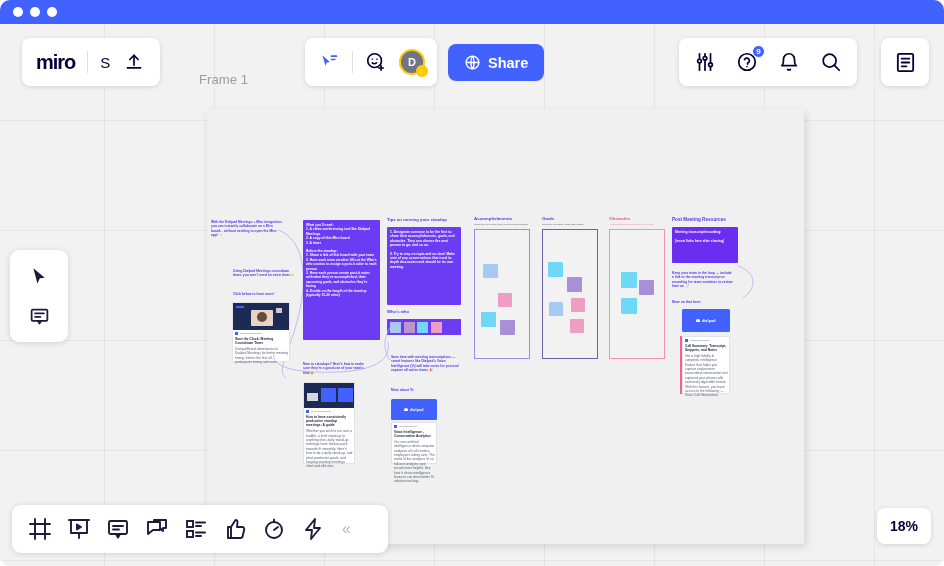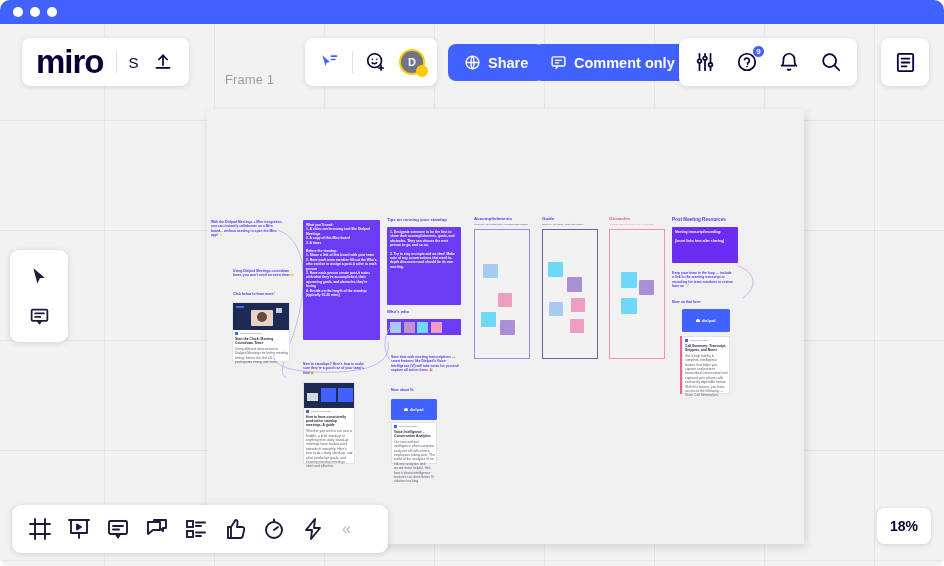--- a/index.html
+++ b/index.html
@@ -28,21 +28,21 @@
     background: #f2f2f3;
     background-image:
       linear-gradient(to right, rgba(0,0,0,0.055) 1px, transparent 1px),
       linear-gradient(to bottom, rgba(0,0,0,0.055) 1px, transparent 1px);
     background-size: 110px 110px;
     background-position: -6px -14px;
   }
 
   
   .frame-label {
-    position: absolute; left: 225px; top: 48px;
+    position: absolute; left: 199px; top: 48px;
     font-size: 13px; color: #9b9ba3; letter-spacing: .1px; text-align: center;
   }
   .frame {
     position: absolute; left: 207px; top: 85px; width: 597px; height: 435px;
     background: #f0f0f1;
     box-shadow: 2px 3px 9px rgba(0,0,0,0.13);
   }
 
   
   .blk { position: absolute; }
@@ -89,21 +89,21 @@
   }
   .sw { width: 11px; height: 11px; }
 
   
   .tb {
     position: absolute; background: #fff; border-radius: 8px;
     box-shadow: 0 1px 5px rgba(0,0,0,0.13);
     display: flex; align-items: center;
   }
   #tb-left { left: 22px; top: 38px; height: 48px; padding: 0 14px; gap: 12px; }
-  .logo { font-size: 33px; font-weight: bold; color: #050038; letter-spacing: -1px; }
+  .logo { font-size: 20px; font-weight: bold; color: #050038; letter-spacing: -1px; }
   .vsep { width: 1px; height: 22px; background: #e0e0e4; }
   .mini-s { font-size: 15px; color: #050038; font-weight: 500; }
 
   #tb-mid { left: 305px; top: 38px; height: 48px; padding: 0 12px; gap: 11px; }
   #tb-right { left: 679px; top: 38px; height: 48px; padding: 0 14px; gap: 18px; }
   #tb-far { left: 881px; top: 38px; height: 48px; width: 48px;
             justify-content: center; }
 
   .iconbtn {
     width: 24px; height: 24px; display: flex; align-items: center;
@@ -374,31 +374,20 @@
   </div>
 
   <button class="btn-primary" id="share-button">
     <svg width="17" height="17" viewBox="0 0 24 24" fill="none" stroke="#fff" stroke-width="2">
       <circle cx="12" cy="12" r="9"></circle>
         <path d="M3 12h18M12 3c3 3.5 3 14.5 0 18M12 3c-3 3.5-3 14.5 0 18"></path>
     </svg>
     <span>Share</span>
   </button>
 
-  <button class="btn-primary" id="comment-only-button">
-    <svg width="17" height="17" viewBox="0 0 24 24" fill="none" stroke="#fff" stroke-width="2">
-      <rect x="3" y="4" width="18" height="13" rx="2"></rect>
-        <path d="M8 21l3-4"></path>
-      <path d="M7 9h10M7 12.5h6"></path>
-    </svg>
-    <span>Comment only</span>
-    <svg width="14" height="14" viewBox="0 0 24 24" fill="none" stroke="#fff" stroke-width="2.6" stroke-linecap="round" stroke-linejoin="round">
-      <path d="M6 9l6 6 6-6"></path>
-    </svg>
-  </button>
 
   <div class="tb" id="tb-right">
     <span class="iconbtn">
       <svg width="22" height="22" viewBox="0 0 24 24" fill="none" stroke="#050038" stroke-width="1.9" stroke-linecap="round">
         <path d="M6 3v6M6 13v8M12 3v3M12 10v11M18 3v10M18 17v4"></path>
         <circle cx="6" cy="11" r="2"></circle>
           <circle cx="12" cy="8" r="2"></circle>
           <circle cx="18" cy="15" r="2"></circle>
       </svg>
     </span>

